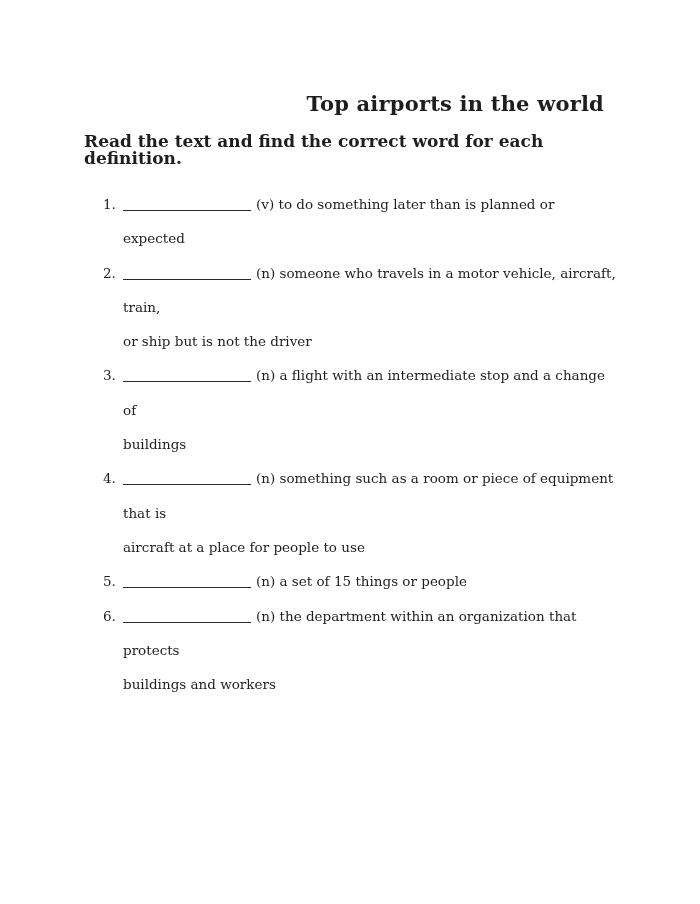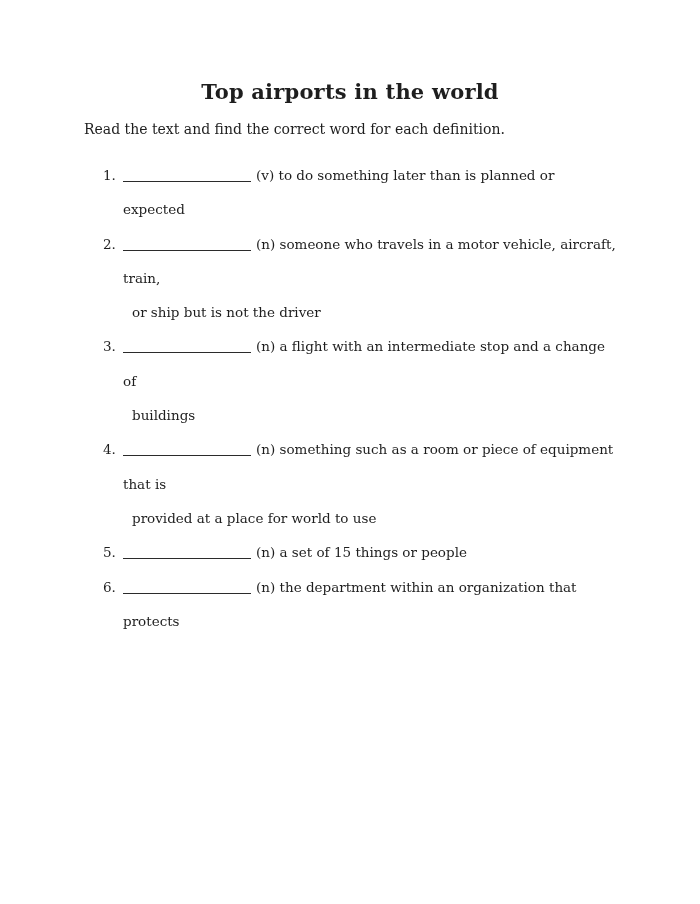--- a/index.html
+++ b/index.html
@@ -12,32 +12,32 @@
     box-sizing: border-box;
     width: 700px;
     height: 904px;
     background: #ffffff;
     font-family: "DejaVu Serif", "Liberation Serif", serif;
     color: #1e1e1e;
     padding: 78px 84px 0 84px;
     overflow: hidden;
   }
   .title {
-    margin: 0;
+    margin: 12px;
     font-size: 21px;
     line-height: 27px;
     font-weight: bold;
-    text-align: center;
+    text-align: right;
     letter-spacing: 0.2px;
   }
   .instruction {
     margin: 16px 0 0 0;
-    font-size: 14px;
+    font-size: 17px;
     line-height: 17px;
-    font-weight: normal;
+    font-weight: bold;
   }
   .items {
     margin: 20px 0 0 19px;
   }
   .item {
     display: flex;
     font-size: 13.5px;
     line-height: 34.3px;
   }
   .num {
@@ -50,21 +50,20 @@
   .blank {
     display: inline-block;
     width: 128px;
     height: 14px;
     border-bottom: 1px solid #2b2b2b;
     vertical-align: -2px;
     margin-right: 5px;
   }
   .cont {
     display: block;
-    margin-left: 9px;
   }
 </style>
 </head>
 <body>
 
 <div class="page">
 
   <h1 class="title">Top airports in the world</h1>
 
   <p class="instruction">Read the text and find the correct word for each definition.</p>
@@ -91,33 +90,34 @@
       <div class="content">
         <span class="blank"></span><span class="text">(n) a flight with an intermediate stop and a change of</span>
         <span class="text cont">buildings</span>
       </div>
     </div>
 
     <div class="item">
       <span class="num">4.</span>
       <div class="content">
         <span class="blank"></span><span class="text">(n) something such as a room or piece of equipment that is</span>
-        <span class="text cont">provided at a place for world to use</span>
+        <span class="text cont">aircraft at a place for people to use</span>
       </div>
     </div>
 
     <div class="item">
       <span class="num">5.</span>
       <div class="content">
         <span class="blank"></span><span class="text">(n) a set of 15 things or people</span>
       </div>
     </div>
 
     <div class="item">
       <span class="num">6.</span>
       <div class="content">
         <span class="blank"></span><span class="text">(n) the department within an organization that protects</span>
+        <span class="text cont">buildings and workers</span>
       </div>
     </div>
 
   </div>
 
 </div>
 
 </body></html>

